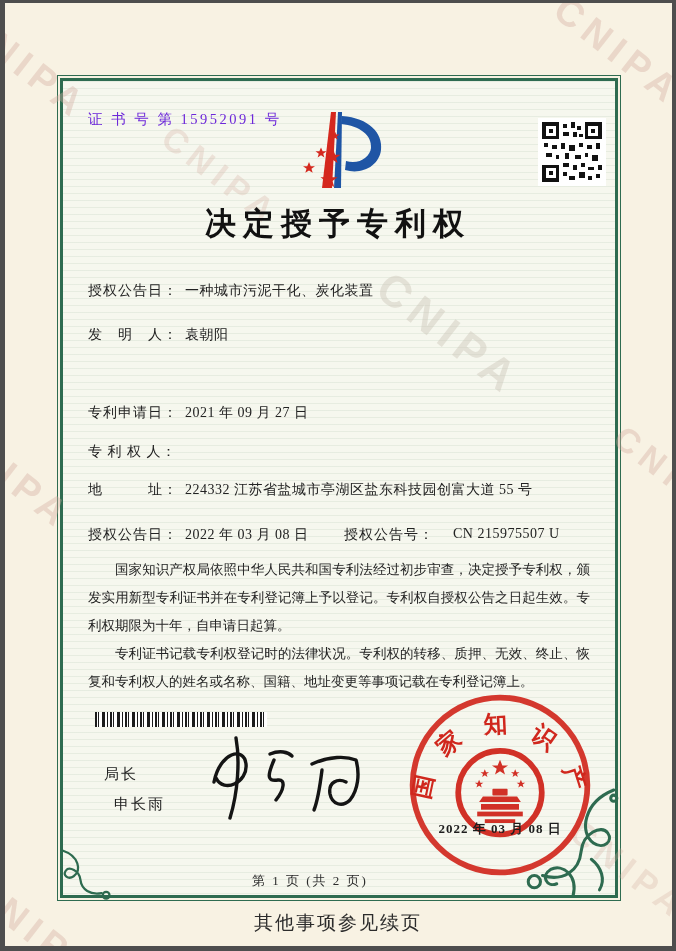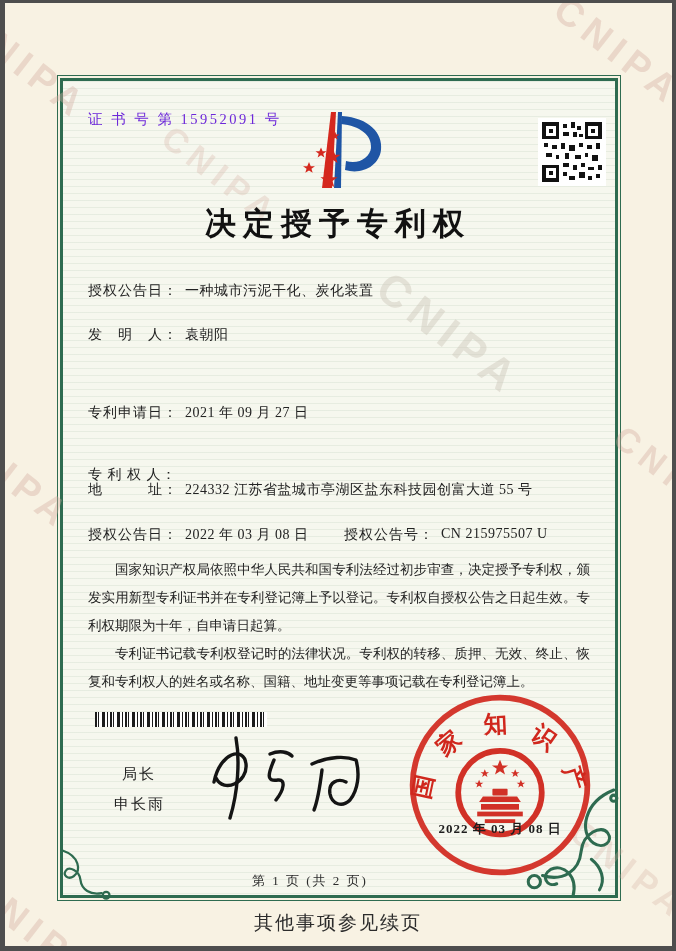--- a/index.html
+++ b/index.html
@@ -56,39 +56,39 @@
   .logo{position:absolute;left:283px;top:106px;}
   .qr{position:absolute;left:538px;top:118px;width:64px;height:64px;background:#fff;padding:2px;}
   .title{
     position:absolute;left:0;top:203px;width:676px;text-align:center;
     font-size:31px;font-weight:bold;letter-spacing:7px;color:#111;
   }
 
   .field{position:absolute;left:88px;width:510px;font-size:14px;color:#222;display:flex;}
   .field .lbl{flex:0 0 97px;letter-spacing:1px;white-space:nowrap;}
   .field .val{white-space:nowrap;letter-spacing:0.5px;}
-  .field .pair2{position:absolute;left:256px;display:flex;}
+  .field .pair2{position:absolute;left:256px;display:flex;gap:12px;}
   .field .pair2 .lbl{flex:0 0 97px;}
 
   .paras{
     position:absolute;left:88px;top:556px;width:502px;
     font-size:13.5px;line-height:28px;color:#242424;text-align:justify;
   }
   .paras p{margin:0;text-indent:2em;}
 
   .barcode{
     position:absolute;left:95px;top:712px;width:172px;height:15px;
     background:repeating-linear-gradient(90deg,
       #1c1c1c 0px,#1c1c1c 2px,#fff 2px,#fff 3px,
       #1c1c1c 3px,#1c1c1c 4px,#fff 4px,#fff 7px,
       #1c1c1c 7px,#1c1c1c 10px,#fff 10px,#fff 12px,
       #1c1c1c 12px,#1c1c1c 13px,#fff 13px,#fff 15px);
   }
 
-  .director-title{position:absolute;left:122px;top:765px;font-size:15px;letter-spacing:2px;}
+  .director-title{position:absolute;left:104px;top:765px;font-size:15px;letter-spacing:2px;}
   .director-name{position:absolute;left:114px;top:795px;font-size:15px;letter-spacing:2px;}
   .signature{position:absolute;left:200px;top:730px;}
 
   .seal{position:absolute;left:405px;top:690px;width:190px;height:190px;}
   .seal-date{
     position:absolute;left:405px;top:820px;width:190px;text-align:center;
     font-size:13px;font-weight:bold;color:#1d1d1d;letter-spacing:1px;z-index:4;
   }
 
   .page-indicator{
@@ -209,21 +209,21 @@
     <span class="val">一种城市污泥干化、炭化装置</span>
   </div>
   <div class="field" style="top:326px;">
     <span class="lbl">发　明　人：</span>
     <span class="val">袁朝阳</span>
   </div>
   <div class="field" style="top:404px;">
     <span class="lbl">专利申请日：</span>
     <span class="val">2021 年 09 月 27 日</span>
   </div>
-  <div class="field" style="top:466px;">
+  <div class="field" style="top:443px;">
     <span class="lbl">专 利 权 人：</span>
   </div>
   <div class="field" style="top:481px;">
     <span class="lbl">地　　　址：</span>
     <span class="val">224332 江苏省盐城市亭湖区盐东科技园创富大道 55 号</span>
   </div>
   <div class="field" style="top:526px;">
     <span class="lbl">授权公告日：</span>
     <span class="val">2022 年 03 月 08 日</span>
     <span class="pair2">

